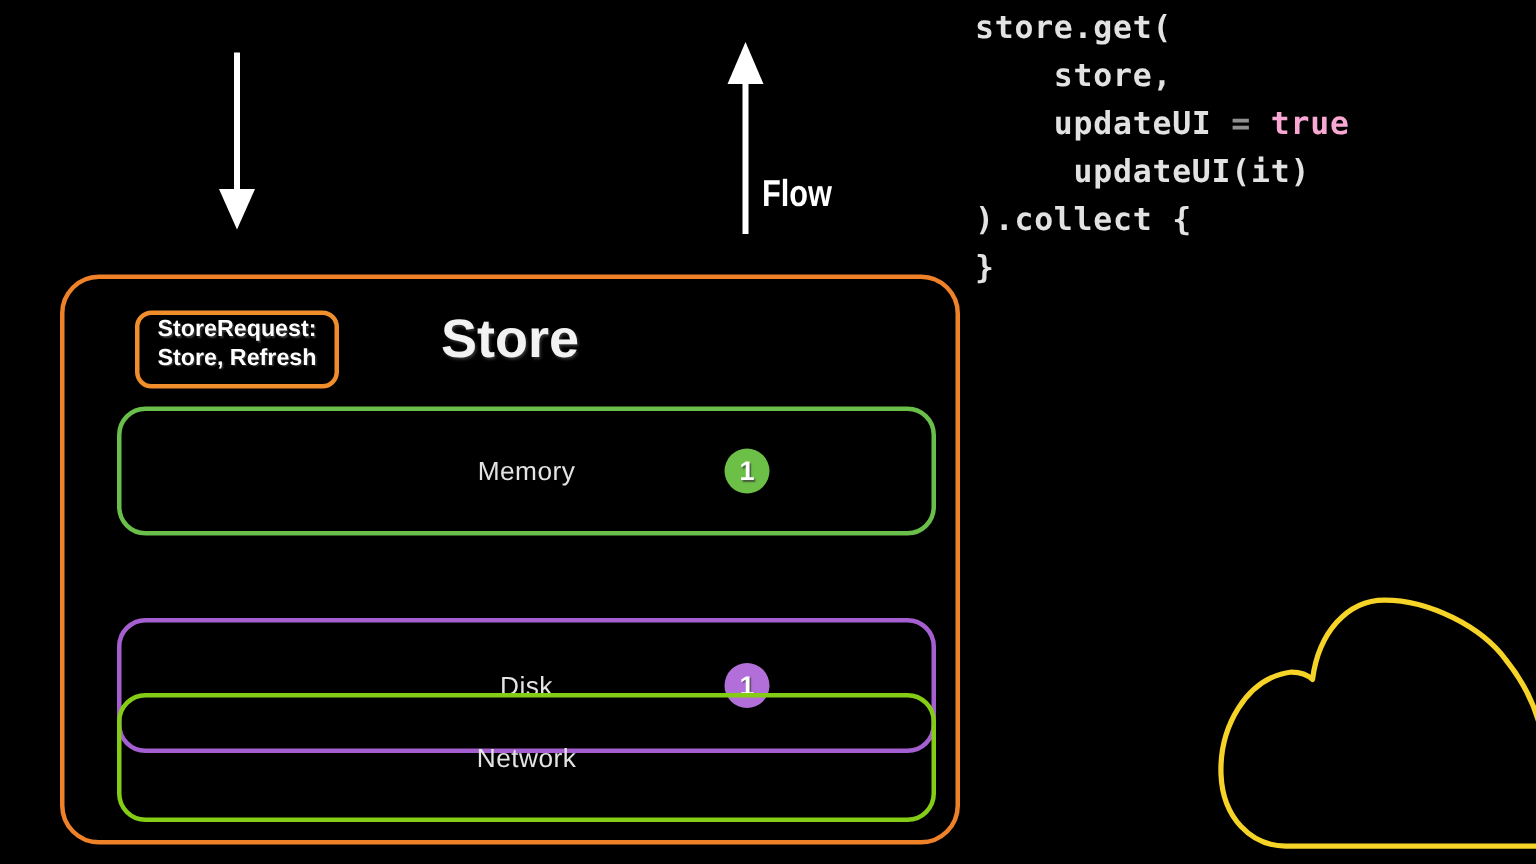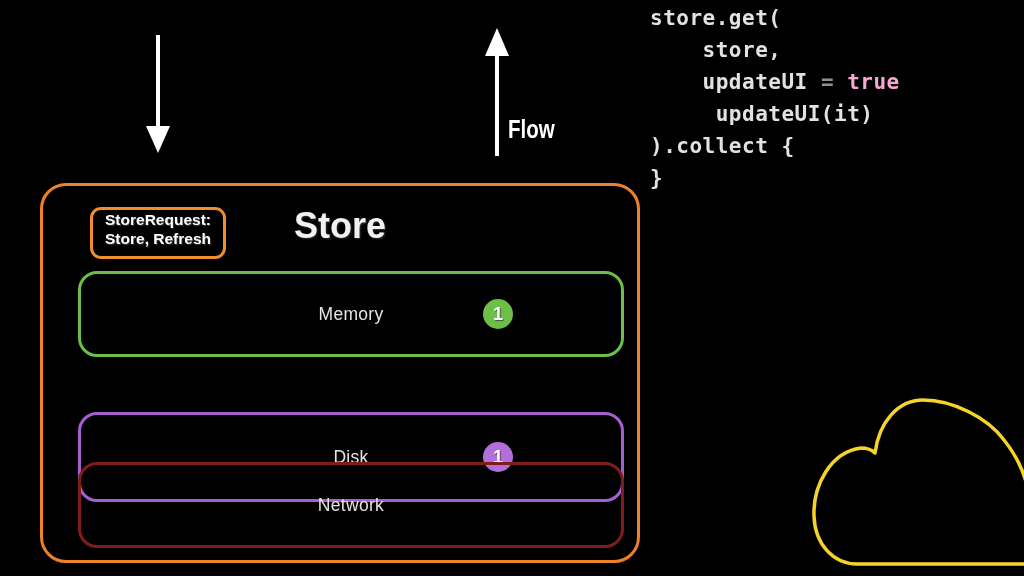--- a/index.html
+++ b/index.html
@@ -101,21 +101,21 @@
     align-items: center;
     justify-content: center;
   }
   .layer-label {
     color: #e3e3e3;
     font-size: 17.5px;
     letter-spacing: 0.3px;
   }
   .layer-memory  { top: 85px;  height: 86px; border: 3px solid #6abf4a; }
   .layer-disk    { top: 178px; height: 90px; border: 3px solid #a55fd0; margin-top: 48px; }
-  .layer-network { top: 276px; height: 86px; border: 3px solid #7f1d1d; }
+  .layer-network { top: 276px; height: 86px; border: 3px solid #84cc16; }
 
   .count-badge {
     position: absolute;
     left: 402px;
     top: 50%;
     transform: translateY(-50%);
     width: 30px;
     height: 30px;
     border-radius: 50%;
     display: flex;

